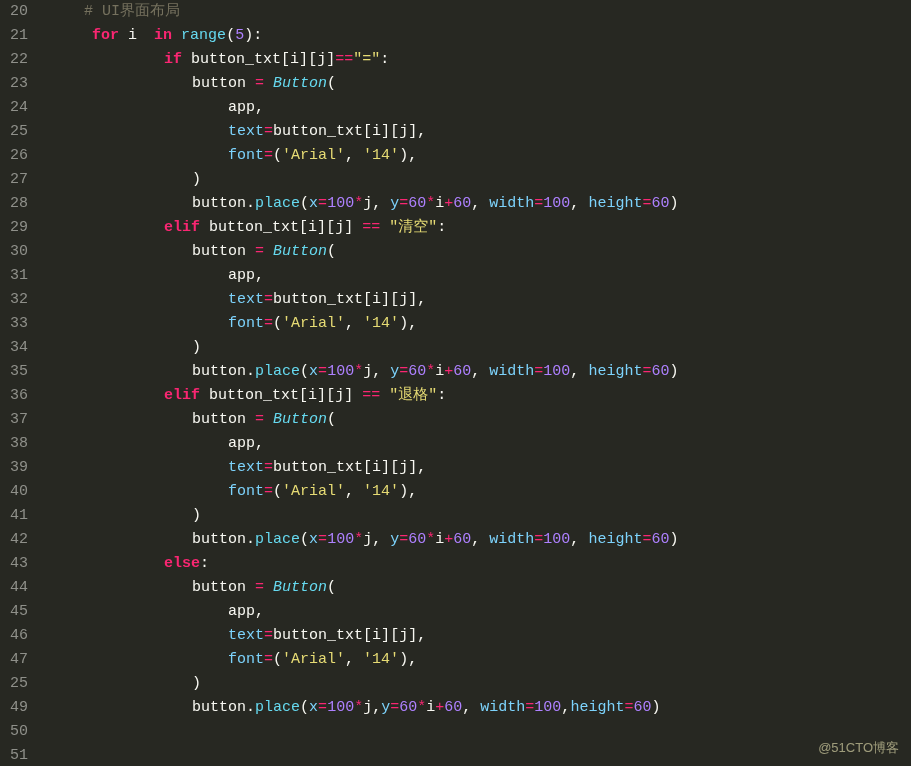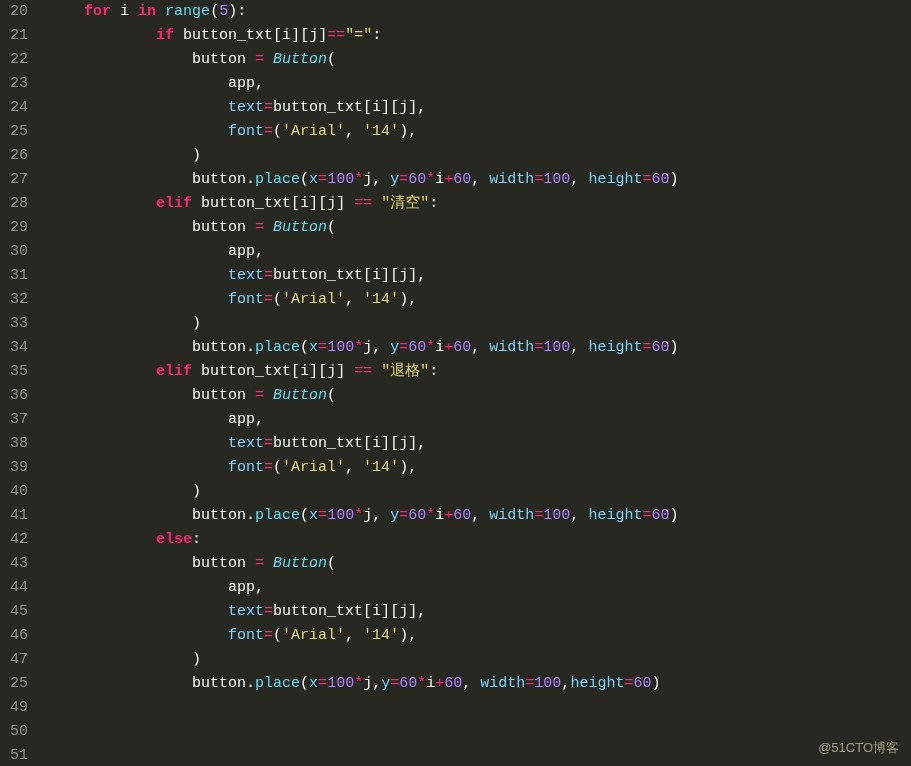--- a/index.html
+++ b/index.html
@@ -20,21 +20,21 @@
     text-align:right;
     padding-right:12px;
     color:#8F908A;
     user-select:none;
     flex:none;
   }
   .gutter div { height:24px; }
   .code { flex:1; padding-left:8px; }
   .line { height:24px; white-space:pre; }
   .c-comment { color:#75715E; }
-  .c-keyword { color:#F92672; font-weight:bold; }
+  .c-keyword { color:#F92672; font-weight:bold;margin-left:8px; }
   .c-var { color:#F8F8F2; }
   .c-call { color:#66D9EF; }
   .c-class { color:#66D9EF; font-style:italic; }
   .c-param { color:#7dd3fc; }
   .c-string { color:#E6DB74; }
   .c-num { color:#AE81FF; }
   .c-punc { color:#F8F8F2; }
   .c-op { color:#F92672; }
   .watermark {
     position:absolute;
@@ -78,20 +78,21 @@
       <div>44</div>
       <div>45</div>
       <div>46</div>
       <div>47</div>
       <div>25</div>
       <div>49</div>
       <div>50</div>
       <div>51</div>
     </div>
   <div class="code" id="code">
+      <div class="line">    <span class="c-comment"># UI界面布局</span></div>
       <div class="line">    <span class="c-keyword">for</span> <span class="c-var">i</span> <span class="c-keyword">in</span> <span class="c-call">range</span><span class="c-punc">(</span><span class="c-num">5</span><span class="c-punc">)</span><span class="c-punc">:</span></div>
       <div class="line">            <span class="c-keyword">if</span> <span class="c-var">button_txt</span><span class="c-punc">[</span><span class="c-var">i</span><span class="c-punc">]</span><span class="c-punc">[</span><span class="c-var">j</span><span class="c-punc">]</span><span class="c-op">==</span><span class="c-string">"="</span><span class="c-punc">:</span></div>
       <div class="line">                <span class="c-var">button</span> <span class="c-op">=</span> <span class="c-class">Button</span><span class="c-punc">(</span></div>
       <div class="line">                    <span class="c-var">app</span><span class="c-punc">,</span></div>
       <div class="line">                    <span class="c-param">text</span><span class="c-op">=</span><span class="c-var">button_txt</span><span class="c-punc">[</span><span class="c-var">i</span><span class="c-punc">]</span><span class="c-punc">[</span><span class="c-var">j</span><span class="c-punc">]</span><span class="c-punc">,</span></div>
       <div class="line">                    <span class="c-param">font</span><span class="c-op">=</span><span class="c-punc">(</span><span class="c-string">'Arial'</span><span class="c-punc">, </span><span class="c-string">'14'</span><span class="c-punc">)</span><span class="c-punc">,</span></div>
       <div class="line">                <span class="c-punc">)</span></div>
       <div class="line">                <span class="c-var">button</span><span class="c-punc">.</span><span class="c-call">place</span><span class="c-punc">(</span><span class="c-param">x</span><span class="c-op">=</span><span class="c-num">100</span><span class="c-op">*</span><span class="c-var">j</span><span class="c-punc">, </span><span class="c-param">y</span><span class="c-op">=</span><span class="c-num">60</span><span class="c-op">*</span><span class="c-var">i</span><span class="c-op">+</span><span class="c-num">60</span><span class="c-punc">, </span><span class="c-param">width</span><span class="c-op">=</span><span class="c-num">100</span><span class="c-punc">, </span><span class="c-param">height</span><span class="c-op">=</span><span class="c-num">60</span><span class="c-punc">)</span></div>
       <div class="line">            <span class="c-keyword">elif</span> <span class="c-var">button_txt</span><span class="c-punc">[</span><span class="c-var">i</span><span class="c-punc">]</span><span class="c-punc">[</span><span class="c-var">j</span><span class="c-punc">]</span> <span class="c-op">==</span> <span class="c-string">"清空"</span><span class="c-punc">:</span></div>
       <div class="line">                <span class="c-var">button</span> <span class="c-op">=</span> <span class="c-class">Button</span><span class="c-punc">(</span></div>

